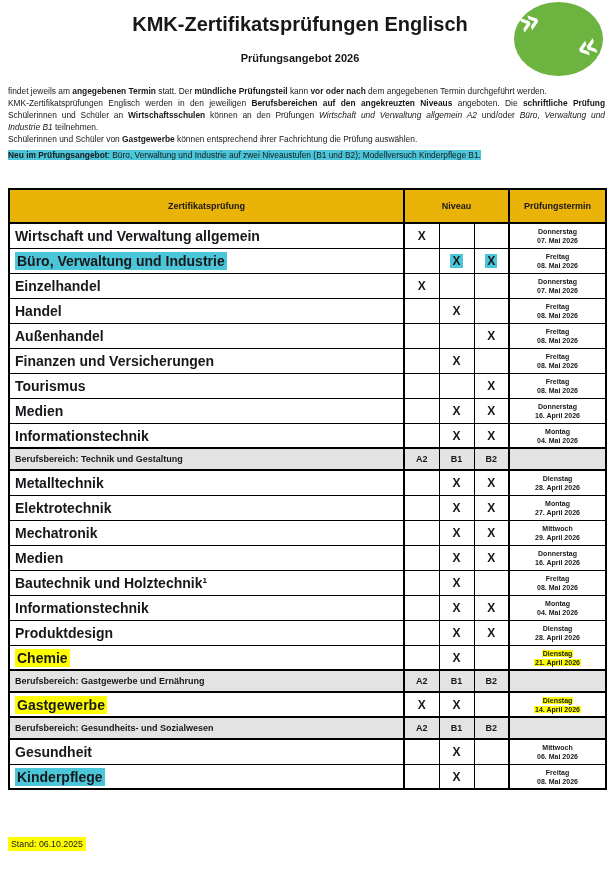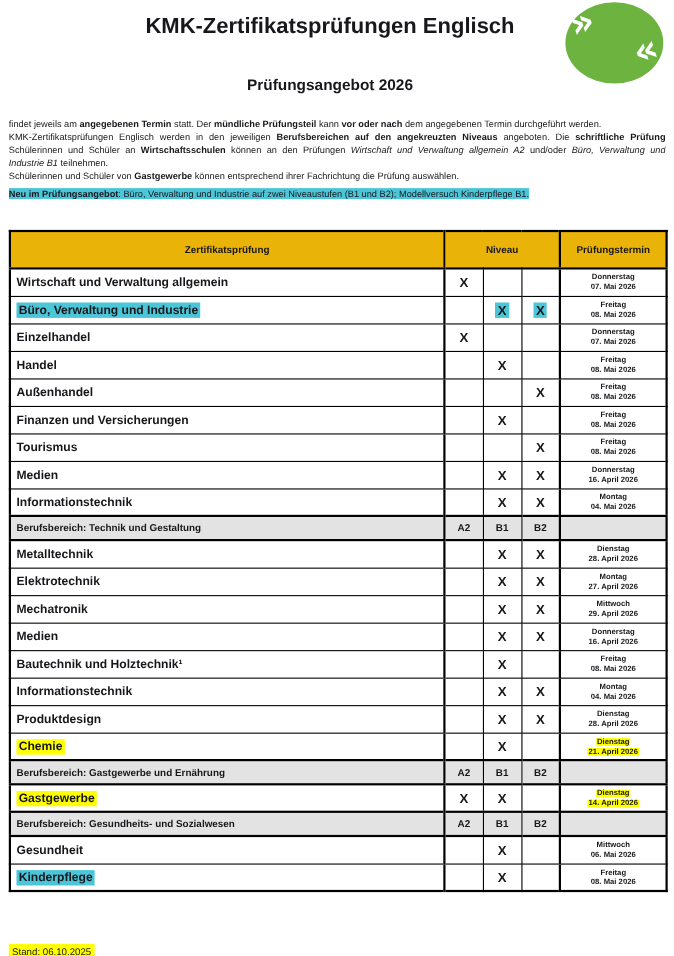--- a/index.html
+++ b/index.html
@@ -1,26 +1,26 @@
 <!DOCTYPE html>
 <html style="--cyan: #4bc5d8; --yellow: #ffff00; --secbg: #e3e3e3; --green: #6cb33f; --ink: #18181c;"><head>
 <meta charset="utf-8">
 <style>
   :root{
     --cyan:#4bc5d8; --yellow:#ffff00; --secbg:#e3e3e3; --green:#6cb33f; --ink:#18181c;
   }
   *{box-sizing:border-box; margin:0; padding:0;}
   html,body{background:#ffffff;}
   body{font-family:"Liberation Sans", sans-serif; color:var(--ink);}
-  .page{position:relative; width:613px; height:869px; background:#fff; overflow:hidden;}
+  .page{position:relative; width:613px; height:869px; background:#fff; overflow:hidden;border-radius:32px;}
 
   
   .head-wrap{width:600px; text-align:center;}
   h1.title{font-size:20px; font-weight:bold; padding-top:13px; letter-spacing:0;}
-  h2.subtitle{font-size:14px; font-weight:bold; margin-top:33px;}
+  h2.subtitle{font-size:11px; font-weight:bold; margin-top:16px;}
   .logo{position:absolute; left:514px; top:2px; width:89px; height:74px;
         background:var(--green); border-radius:50%;}
   .chev{position:absolute; color:#fff; font-weight:bold; line-height:1;
         font-family:"DejaVu Sans", sans-serif; font-size:34px;}
   .chev-right{left:4px; top:2px; transform:rotate(-18deg);}
   .chev-left{right:5px; top:27px; transform:rotate(-18deg);}
 
   
   .intro{margin:22px 8px 0 8px; font-size:8.4px; line-height:11.9px; color:var(--ink);}
   .intro-line{white-space:nowrap; overflow:hidden;}
@@ -36,21 +36,21 @@
              width:597px; margin:27px 0 0 8px;}
   .cert td, .cert th{border:1px solid #000; overflow:hidden;}
   .bl2{border-left:2px solid #000 !important;}
   .cert thead th{border-bottom:2px solid #000; height:34px; font-size:9px;
                  font-weight:bold; text-align:center; background:#eab308;}
   tr.section-row td{border-top:2px solid #000; border-bottom:2px solid #000;
                     background:var(--secbg); height:22px; font-size:9px; font-weight:bold;}
   td.sec-title{text-align:left; padding-left:5px;}
   td.sec-level{text-align:center;}
   tr.data-row{height:25px;}
-  td.name-cell{font-size:11px; font-weight:bold; padding-left:5px; text-align:left;}
+  td.name-cell{font-size:14px; font-weight:bold; padding-left:5px; text-align:left;}
   td.name-cell .name-text{padding:1px 2px 1px 0;}
   td.name-cell .name-text.hl-cyan, td.name-cell .name-text.hl-yellow{padding:1px 2px;}
   td.x-cell{text-align:center; font-size:12px; font-weight:bold;}
   td.x-cell .x-mark{padding:0 2px;}
   td.termin-cell{text-align:center; font-size:7px; font-weight:bold; line-height:9px;}
   .termin-line span{padding:0 1px;}
 
   
   .stand{margin:49px 0 0 8px; font-size:8.8px;}
   .stand span{padding:2px 3px;}

